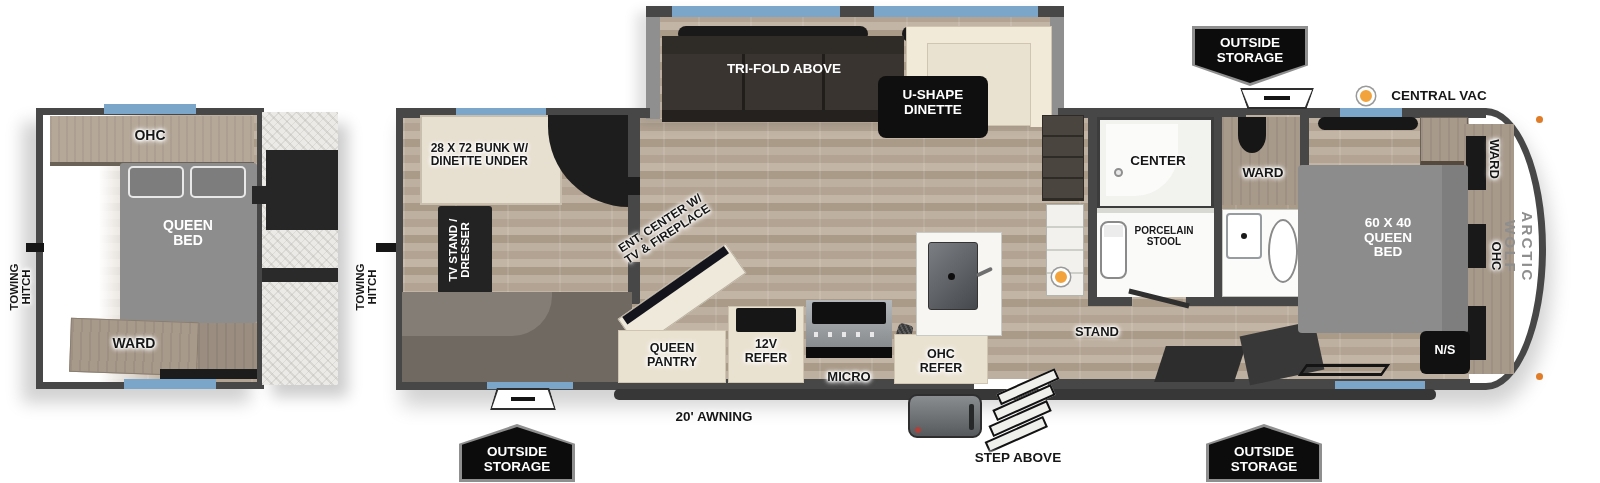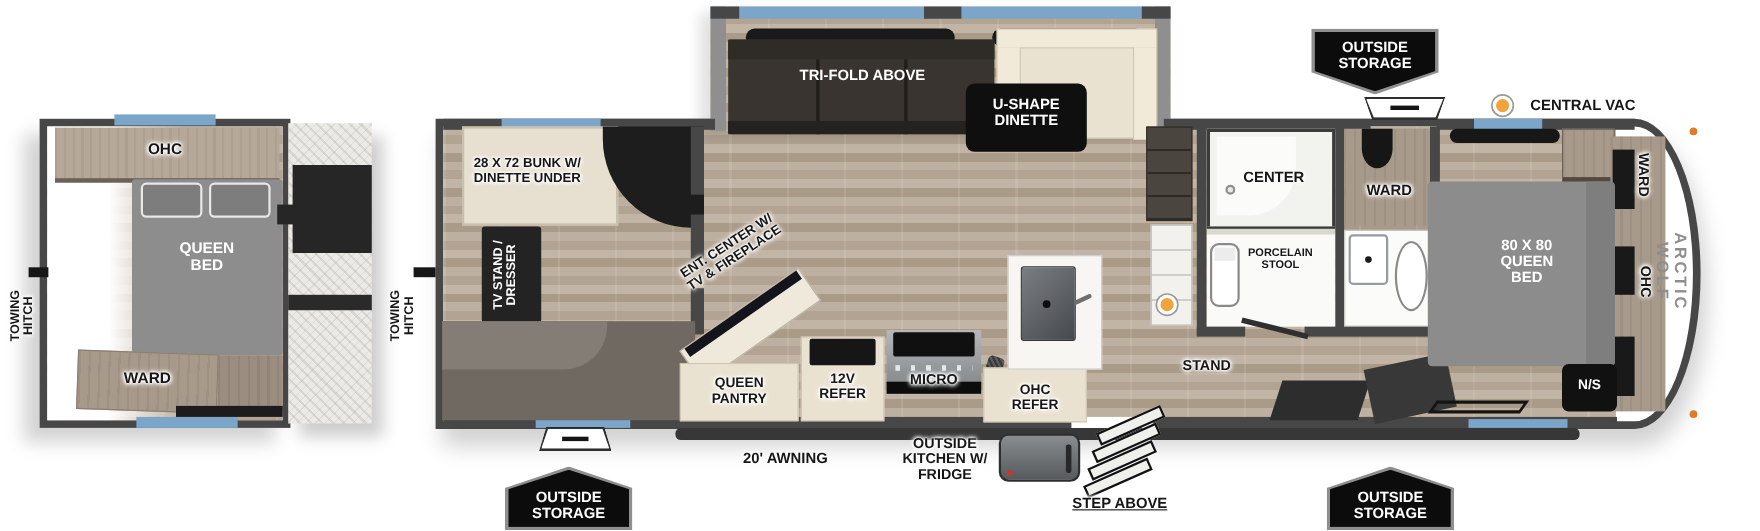--- a/index.html
+++ b/index.html
@@ -141,21 +141,21 @@
   <div class="cream" style="left:618px;top:330px;width:108px;height:53px;"></div>
   <div class="lbl" style="left:636px;top:342px;width:72px;font-size:12.5px;">QUEEN PANTRY</div>
   <div class="cream" style="left:728px;top:306px;width:76px;height:77px;"></div>
   <div class="abs" style="left:736px;top:308px;width:60px;height:24px;background:#161616;border-radius:2px;"></div>
   <div class="lbl" style="left:740px;top:338px;width:52px;font-size:12.5px;">12V REFER</div>
   <div class="abs" style="left:806px;top:300px;width:86px;height:50px;background:linear-gradient(180deg,#b4b8ba,#85898c);">
     <div class="abs" style="left:6px;top:2px;width:74px;height:22px;background:#101010;border-radius:2px;"></div>
     <div class="abs" style="left:8px;top:32px;width:70px;height:5px;background:repeating-linear-gradient(90deg,#e8e8e8 0 4px,rgba(0,0,0,0) 4px 14px);"></div>
   </div>
   <div class="abs" style="left:806px;top:347px;width:86px;height:11px;background:#0c0c0c;"></div>
-  <div class="lbl" style="left:816px;top:338px;width:66px;font-size:13px;text-align:center;">MICRO</div>
+  <div class="lbl" style="left:816px;top:370px;width:66px;font-size:13px;text-align:center;">MICRO</div>
   <div class="abs" style="left:896px;top:324px;width:15px;height:22px;border-radius:4px;transform:rotate(18deg);background:repeating-linear-gradient(45deg,#3a3a3a 0 2px,#5a5a5a 2px 4px);"></div>
   <div class="cream" style="left:894px;top:334px;width:94px;height:50px;"></div>
   <div class="lbl" style="left:912px;top:348px;width:58px;font-size:12.5px;">OHC REFER</div>
 
   <div class="abs" style="left:916px;top:232px;width:86px;height:104px;background:#f7f6f3;border:1px solid #c9c9c5;box-sizing:border-box;"></div>
   <div class="abs" style="left:928px;top:242px;width:50px;height:68px;background:linear-gradient(135deg,#7b7f83,#45484c);border:1px solid #333;border-radius:3px;box-sizing:border-box;"></div>
   <div class="abs" style="left:948px;top:273px;width:7px;height:7px;background:#0d0d0d;border-radius:50%;"></div>
   <div class="abs" style="left:976px;top:270px;width:17px;height:4px;background:#6f6f6f;transform:rotate(-25deg);border-radius:2px;"></div>
 
   <div class="abs" style="left:1042px;top:115px;width:42px;height:86px;background:#4a463f;border:1px solid #2e2b26;box-sizing:border-box;background-image:repeating-linear-gradient(180deg,rgba(0,0,0,0) 0 19px,#2e2b26 19px 21px);"></div>
@@ -195,21 +195,21 @@
   <div class="wood" style="left:1420px;top:117px;width:48px;height:50px;border:1px solid #6b6257;box-sizing:border-box;border-bottom:6px solid #55493e;"></div>
   <div class="wood" style="left:1464px;top:124px;width:50px;height:250px;"></div>
   <div class="abs" style="left:1466px;top:136px;width:20px;height:54px;background:#191919;"></div>
   <div class="abs" style="left:1466px;top:224px;width:20px;height:44px;background:#191919;"></div>
   <div class="abs" style="left:1466px;top:306px;width:20px;height:54px;background:#191919;"></div>
   <div class="lbl" style="left:1462px;top:152px;width:64px;font-size:13px;transform:rotate(90deg);">WARD</div>
   <div class="lbl" style="left:1474px;top:249px;width:44px;font-size:13px;transform:rotate(90deg);">OHC</div>
   <div class="abs" style="left:1298px;top:165px;width:170px;height:168px;background:#8c8c8c;border-radius:4px;">
     <div class="abs" style="right:0;top:0;width:26px;height:100%;background:#7e7e7e;border-radius:0 4px 4px 0;"></div>
   </div>
-  <div class="lblw" style="left:1352px;top:216px;width:72px;font-size:13.5px;">80 X 80 QUEEN BED</div>
+  <div class="lblw" style="left:1352px;top:216px;width:72px;font-size:13.5px;">60 X 40 QUEEN BED</div>
   <div class="abs" style="left:1420px;top:331px;width:50px;height:43px;background:#111;border-radius:6px;"></div>
   <div class="lblw" style="left:1420px;top:344px;width:50px;font-size:12.5px;">N/S</div>
   <div class="abs" style="left:1302px;top:364px;width:84px;height:12px;border:3px solid #141414;box-sizing:border-box;transform:skewX(-35deg);"></div>
 
   <div class="abs" style="left:1462px;top:238px;width:130px;height:18px;transform:rotate(90deg);font-weight:bold;font-size:15px;letter-spacing:2.5px;color:#8e8e8e;text-align:center;">ARCTIC WOLF</div>
   <div class="abs" style="left:1536px;top:116px;width:7px;height:7px;background:#e07b28;border-radius:50%;"></div>
   <div class="abs" style="left:1536px;top:373px;width:7px;height:7px;background:#e07b28;border-radius:50%;"></div>
 
   <div class="dot" style="left:1357px;top:87px;"></div>
   <div class="lbl" style="left:1384px;top:89px;width:110px;font-size:13.5px;">CENTRAL VAC</div>
@@ -225,26 +225,25 @@
     <div class="bt" style="top:20px;">OUTSIDE STORAGE</div>
   </div>
   <div class="badge" style="left:1206px;top:424px;width:116px;height:58px;">
     <div class="bo pt-up"></div>
     <div class="bi pt-up"></div>
     <div class="bt" style="top:20px;">OUTSIDE STORAGE</div>
   </div>
 
   <div class="abs" style="left:614px;top:389px;width:822px;height:11px;background:#373737;border-radius:5px;"></div>
   <div class="lbl" style="left:658px;top:410px;width:112px;font-size:13.5px;">20' AWNING</div>
-  <div class="lbl" style="left:812px;top:396px;width:94px;font-size:13px;">OUTSIDE KITCHEN W/ FRIDGE</div>
   <div class="abs" style="left:908px;top:394px;width:74px;height:44px;background:linear-gradient(180deg,#8a8d90,#565a5d);border:2px solid #2e2e2e;border-radius:9px;box-sizing:border-box;">
     <div class="abs" style="right:6px;top:8px;width:5px;height:26px;background:#26282a;border-radius:2px;"></div>
     <div class="abs" style="left:5px;bottom:3px;width:6px;height:6px;background:#b0403a;border-radius:50%;"></div>
   </div>
   <div class="abs" style="left:978px;top:384px;width:96px;height:66px;transform:rotate(-24deg);">
     <div class="step" style="left:30px;top:0;"></div>
     <div class="step" style="left:20px;top:13px;"></div>
     <div class="step" style="left:10px;top:26px;"></div>
     <div class="step" style="left:0px;top:39px;"></div>
   </div>
-  <div class="lbl" style="left:966px;top:451px;width:104px;font-size:13.5px;text-decoration:underline;">STEP ABOVE</div>
+  <div class="lbl" style="left:966px;top:451px;width:104px;font-size:13.5px;">STEP ABOVE</div>
 
 </div>
 
 </body></html>

